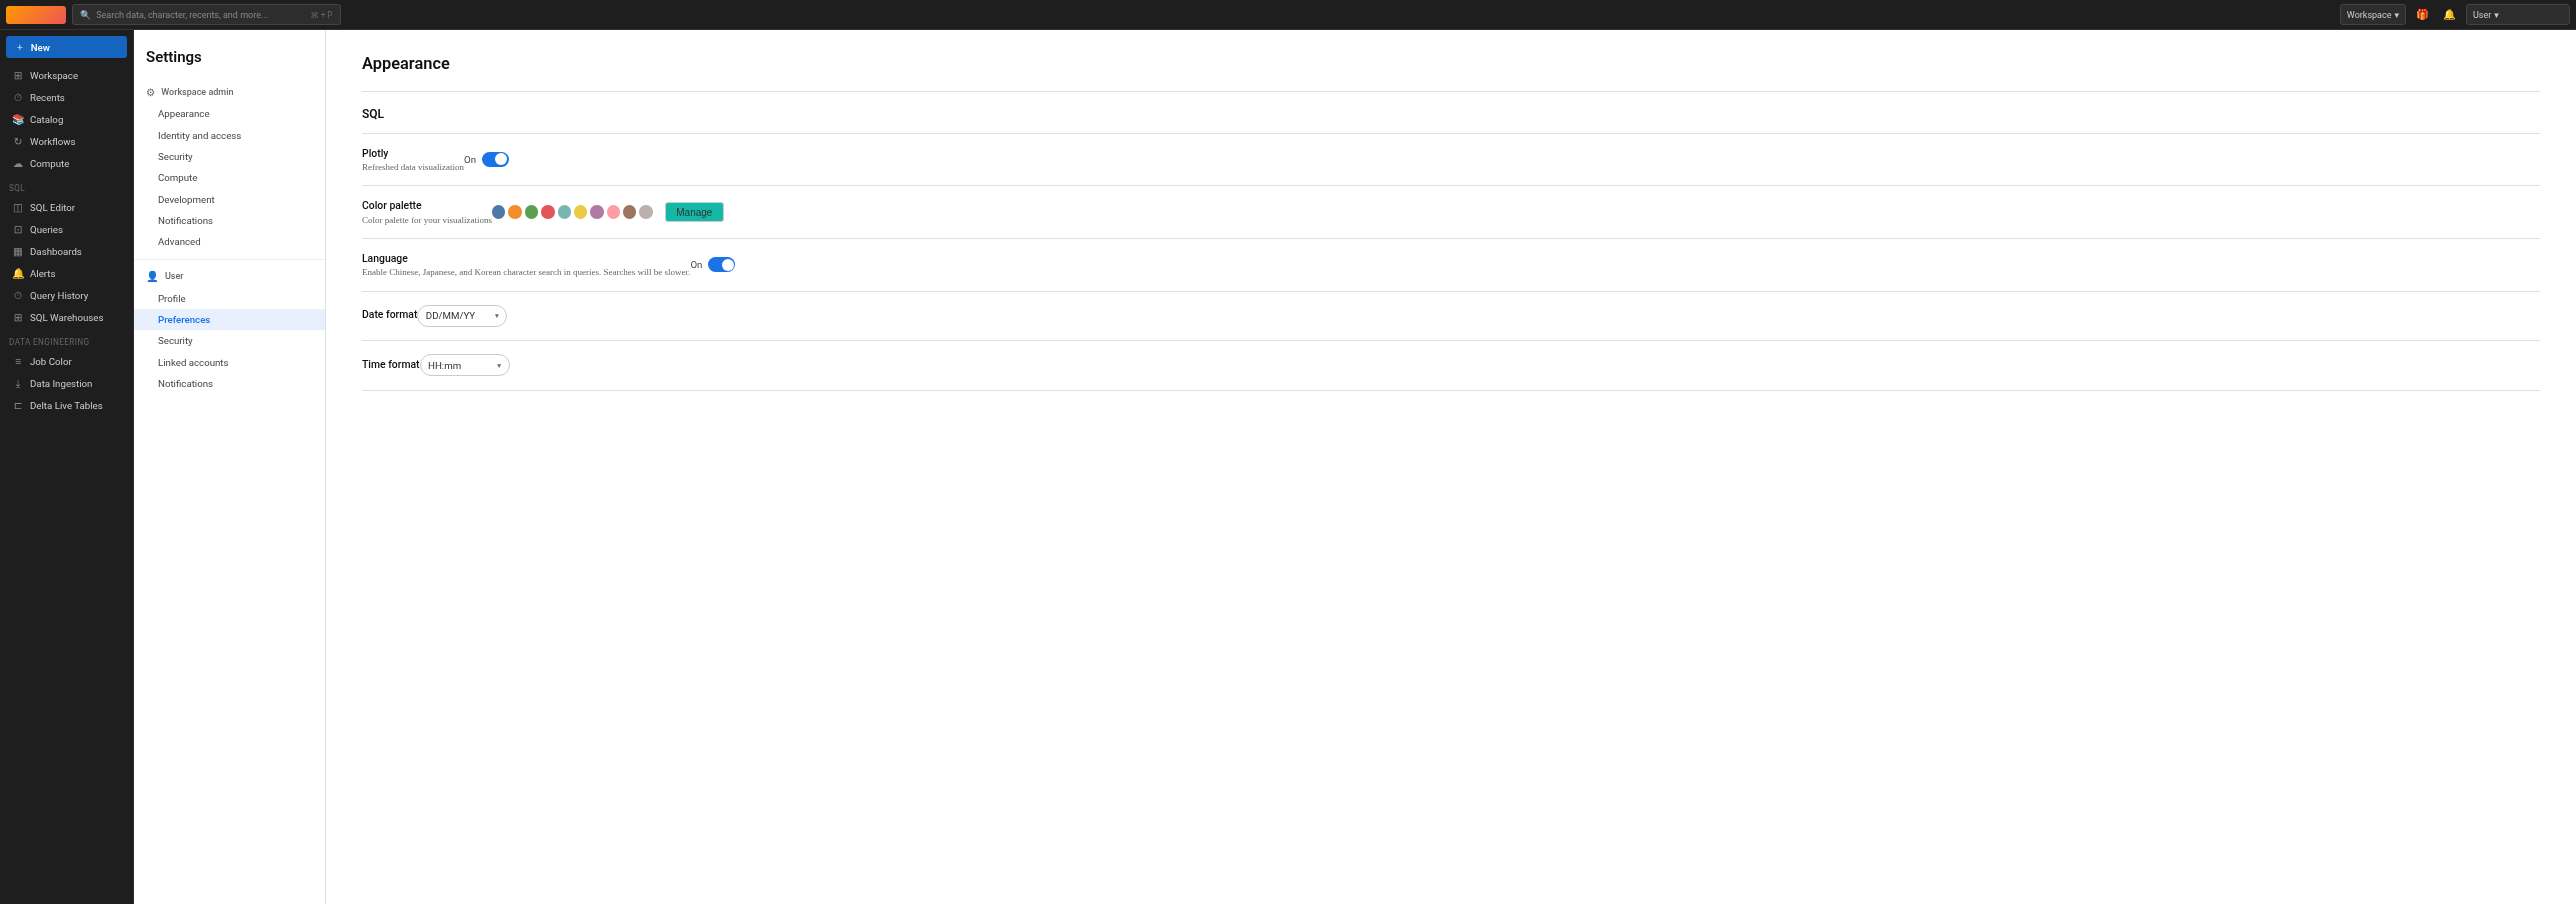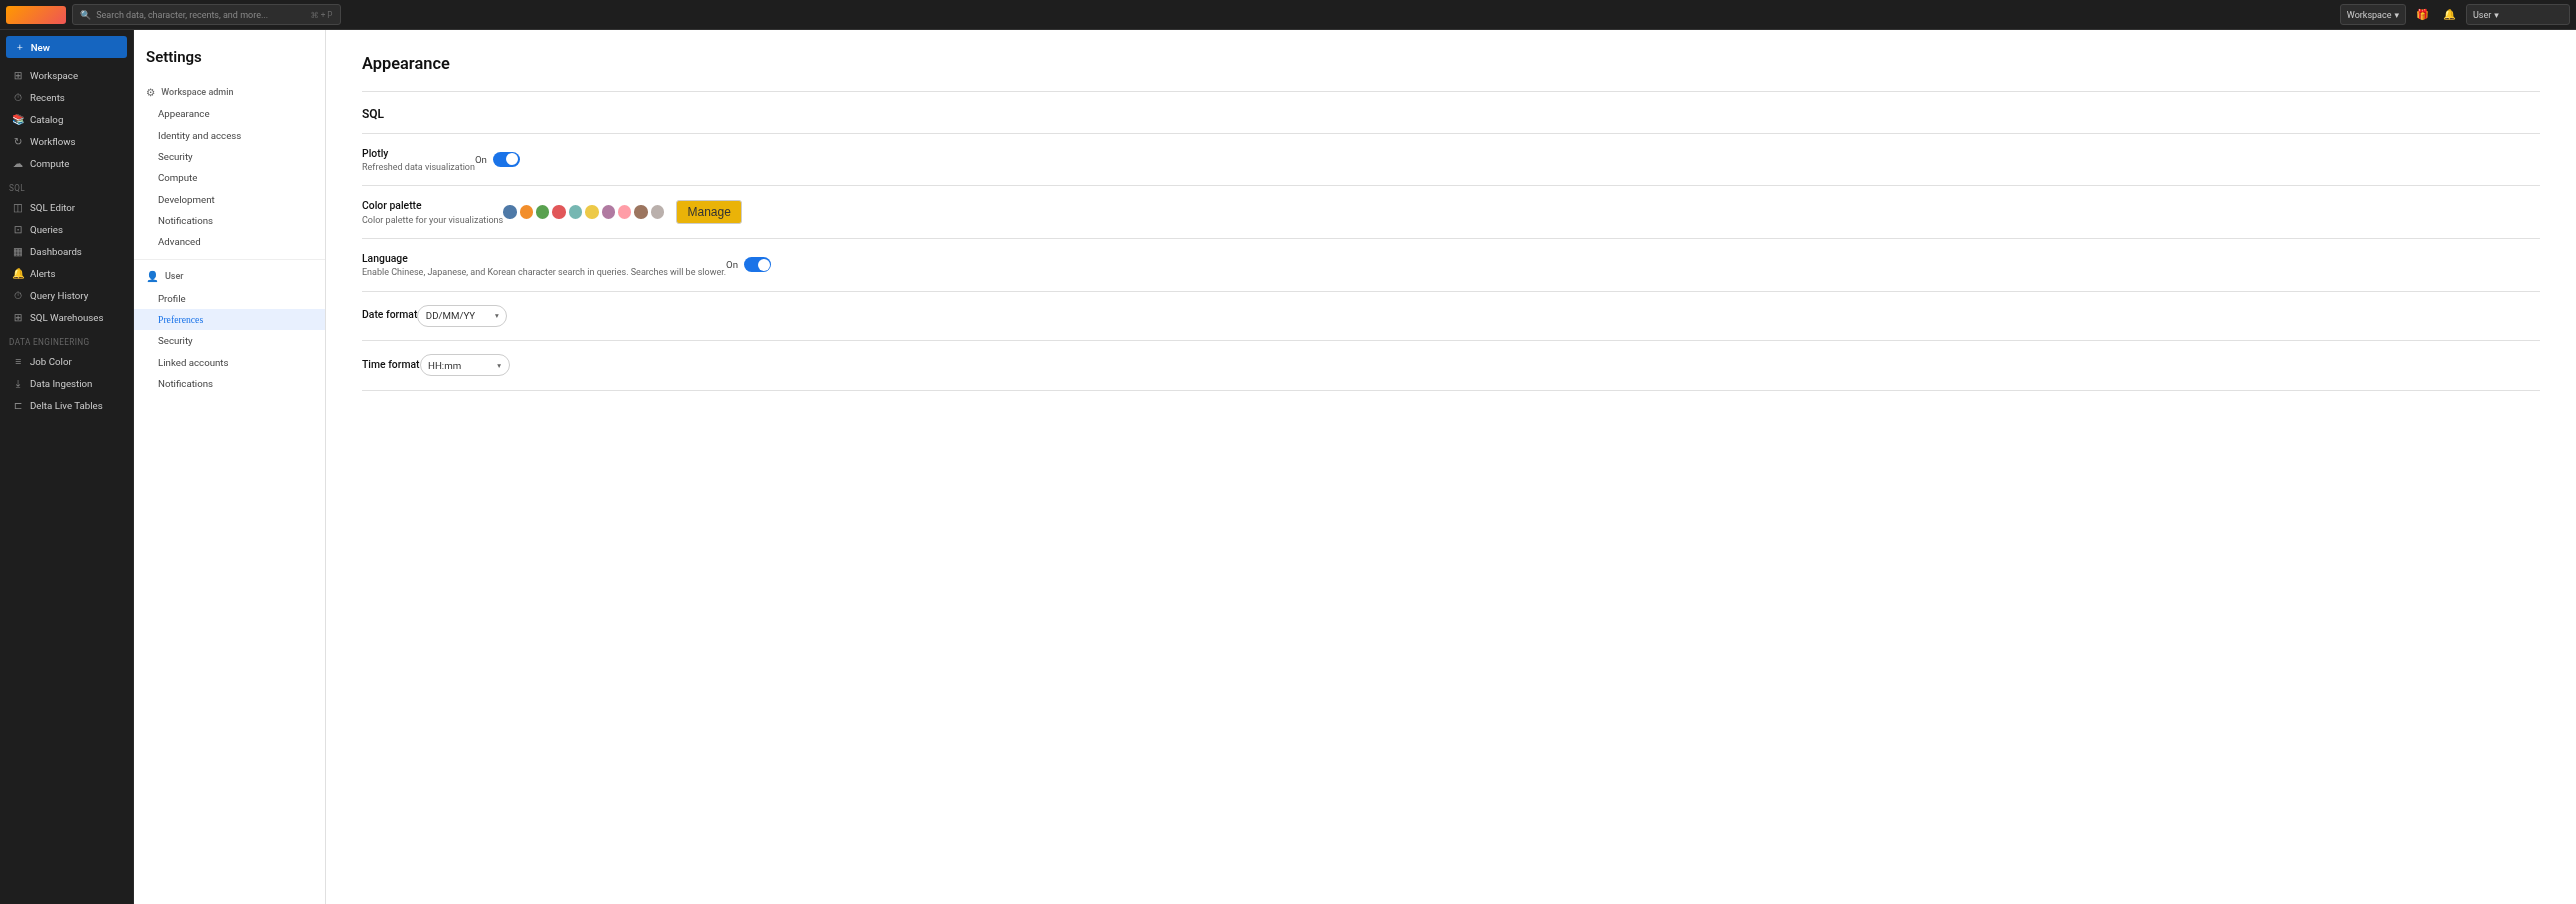--- a/index.html
+++ b/index.html
@@ -64,60 +64,60 @@
     }
     .settings-title { font-size: 15px; font-weight: 600; padding: 0 12px 15px 12px; color: #111; }
     .settings-section-header {
       display: flex; align-items: center; gap: 6px; padding: 4.5px 12px;
       font-size: 9px; color: #666; font-weight: 500;
     }
     .settings-section-icon { font-size: 10.4px; }
     .settings-nav-item {
       padding: 5.2px 12px 5.2px 24px; font-size: 9.7px; color: #444; cursor: pointer;
     }
-    .settings-nav-item.active { background: #e8f0fe; color: #1a73e8; font-weight: 500; font-family: Liberation Serif, serif; }
+    .settings-nav-item.active { background: #e8f0fe; color: #1a73e8; font-weight: 500; }
     .settings-divider { height: 0.7px; background: #eee; margin: 6px 0; }
 
     
     .content-area {
       flex: 1; background: #fff; color: #333; overflow-y: auto; padding: 24px 36px;
     }
     .content-title { font-size: 16.4px; font-weight: 600; color: #111; margin-bottom: 18px; }
     .section-title { font-size: 12px; font-weight: 600; color: #111; margin-bottom: 12px; }
     .divider { height: 0.7px; background: #e0e0e0; margin: 0; }
 
     .setting-row {
       display: flex; align-items: center; 
       padding: 13.4px 0;
     }
     .setting-info {}
     .setting-label { font-size: 10.4px; font-weight: 500; color: #111; margin-bottom: 2.2px; }
-    .setting-desc { font-size: 9px; color: #666; }
+    .setting-desc { font-size: 9px; color: #666; font-family: Liberation Serif, serif; }
 
     
     .toggle {
       display: flex; align-items: center; gap: 6px;
     }
     .toggle-label { font-size: 9.7px; color: #444; }
     .toggle-switch {
       width: 27px; height: 15px; background: #1a73e8; border-radius: 7.5px;
       position: relative; cursor: pointer; flex-shrink: 0;
     }
     .toggle-switch::after {
       content: ''; position: absolute; width: 12px; height: 12px;
       background: #fff; border-radius: 50%; top: 1.5px; right: 1.5px;
       transition: 0.2s;
     }
 
     
     .color-palette { display: flex; gap: 3px; align-items: center; }
     .color-dot { width: 13.4px; height: 13.4px; border-radius: 50%; }
     .manage-btn {
-      border: 0.7px solid #ccc; background: #eab308; border-radius: 3px;
-      padding: 3.7px 10.4px; font-size: 12px; color: #333; cursor: pointer; margin-left: 6px;
+      border: 0.7px solid #ccc; background: #14b8a6; border-radius: 3px;
+      padding: 3.7px 10.4px; font-size: 10px; color: #333; cursor: pointer; margin-left: 6px;
     }
 
     
     .format-select {
       display: flex; align-items: center; border: 0.7px solid #ccc; border-radius: 11px;
       padding: 4.5px 7.5px; font-size: 9.7px; color: #333; cursor: pointer; gap: 5px; background: #fff; min-width: 90px;
     }
     .format-select-text { flex: 1; }
     .chevron-icon { color: #666; font-size: 7.5px; }
   </style>

